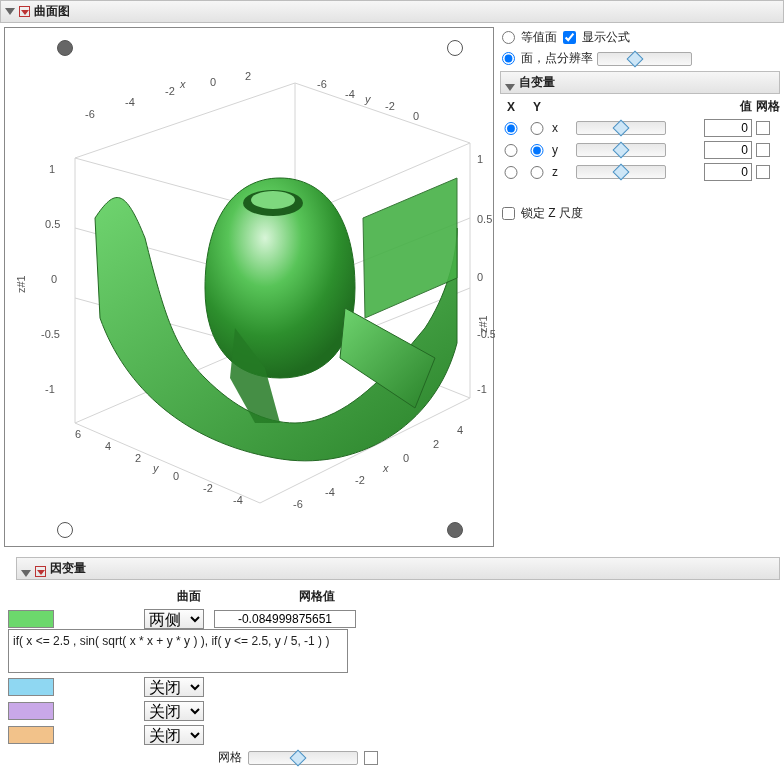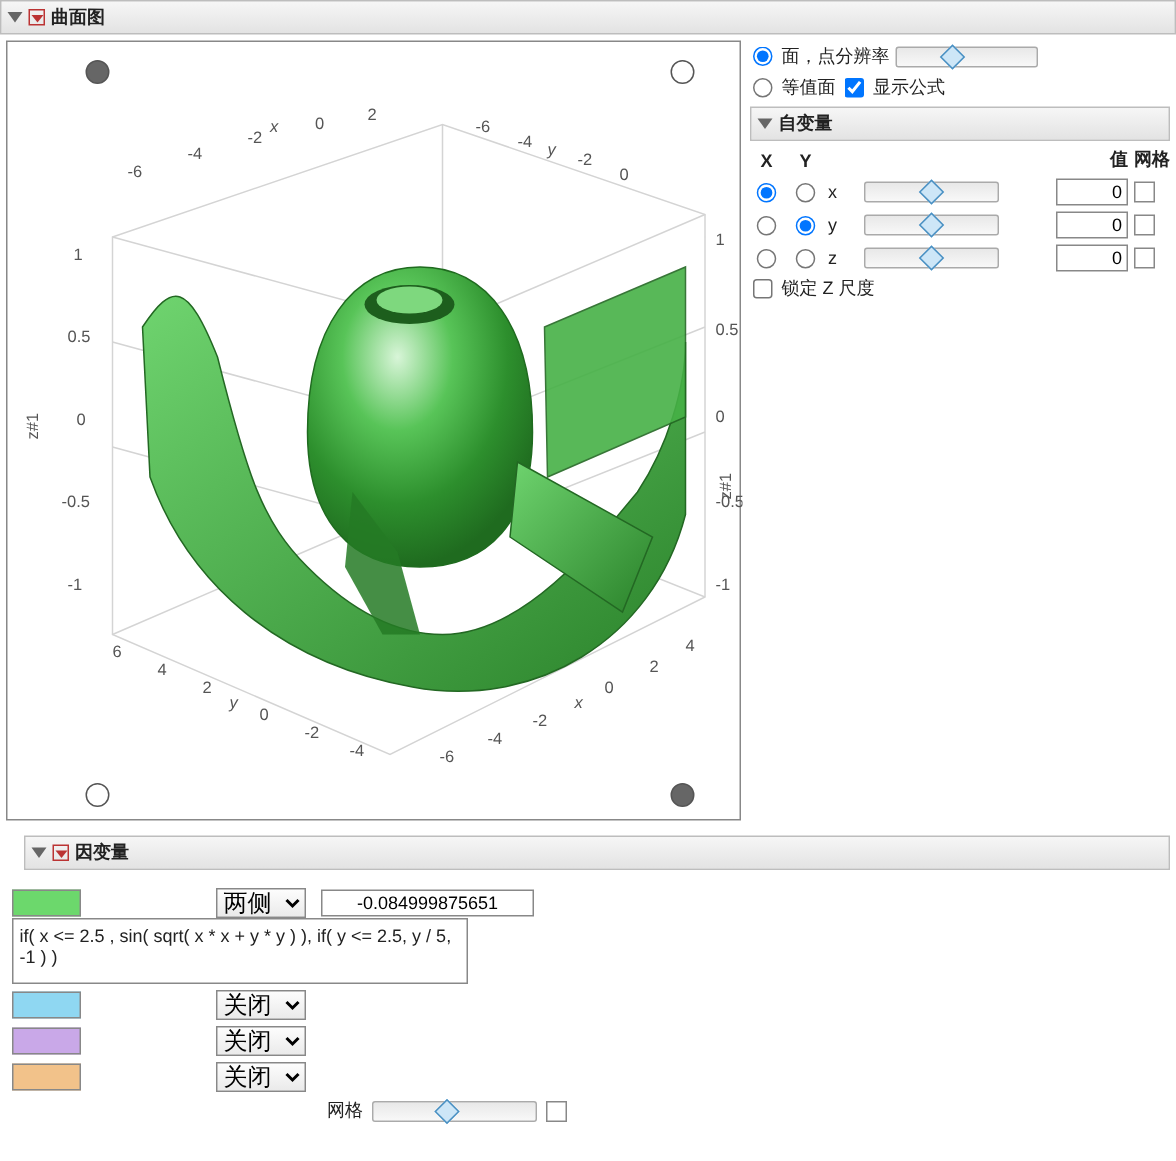--- a/index.html
+++ b/index.html
@@ -62,21 +62,21 @@
     background: #fff;
   }
   .handle.filled { background: #666; }
   svg { display: block; }
   .side { flex: 1; padding-top: 2px; }
   .side-row { display: flex; align-items: center; gap: 4px; margin-bottom: 4px; }
   .subheader {
     background: linear-gradient(#f6f6f6, #e3e3e3);
     border: 1px solid #bdbdbd;
     padding: 2px 4px;
-    display: flex; align-items: center; gap: 4px;
+    display: flex; align-items: flex-end; gap: 4px;
     font-weight: bold;
     margin: 4px 0;
   }
   .slider {
     position: relative;
     width: 90px; height: 14px;
     background: linear-gradient(#e8e8e8,#f8f8f8);
     border: 1px solid #aaa;
     border-radius: 2px;
   }
@@ -117,21 +117,21 @@
   select {
     border: 1px solid #888;
     background: linear-gradient(#fdfdfd,#eaeaea);
     font-size: 16px;
     height: 20px;
     width: 60px;
   }
   .formula-box {
     border: 1px solid #888;
     padding: 4px;
-    width: 304px; height: 44px;
+    width: 340px; height: 44px;
     background: #fff;
   }
   .bottom-row { display: flex; align-items: center; gap: 6px; margin-left: 210px; margin-top: 4px; }
 </style>
 </head>
 <body>
 
 <div class="section-header">
   <span class="tri open"></span>
   <span class="redbox"></span>
@@ -242,31 +242,31 @@
       <path d="M 340 280 L 430 330 L 410 380 L 335 330 Z" fill="url(#gflat)" stroke="#236823"></path>
 
       <path d="M 230 300 L 260 340 L 275 395 L 250 395 L 225 350 Z" fill="#257a25" opacity="0.85"></path>
 
       <path d="M 358 190 L 452 150 L 452 250 L 360 290 Z" fill="#46b146" opacity="0.9" stroke="#236823"></path>
     </svg>
   </div>
 
   <div class="side">
     <div class="side-row">
+      <input type="radio" name="mode" style="">
+      <span>等值面</span>
+      <input type="checkbox" checked="" style="">
+      <span>显示公式</span>
+    </div>
+    <div class="side-row">
       <input type="radio" name="mode" checked="" style="">
       <span>面，点分辨率</span>
       <div class="slider lg-slider">
           <div class="thumb" style="left:40%;"></div>
         </div>
-    </div>
-    <div class="side-row">
-      <input type="radio" name="mode" style="">
-      <span>等值面</span>
-      <input type="checkbox" checked="" style="">
-      <span>显示公式</span>
     </div>
 
     <div class="subheader">
       <span class="tri open"></span>
       <span>自变量</span>
     </div>
 
     <div class="var-grid">
       <div class="hdr">X</div>
       <div class="hdr">Y</div>
@@ -296,34 +296,38 @@
       <input type="radio" name="xv" style="">
       <input type="radio" name="yv2" style="">
       <span>z</span>
       <div class="slider">
           <div class="thumb" style="left:50%;"></div>
         </div>
       <input class="val-input" type="text" value="0" style="">
       <div class="grid-chk"></div>
     </div>
 
-    <div class="side-row" style="margin-top:3px;">
+    <div class="side-row" style="margin-top:24px;">
       <input type="checkbox" style="">
       <span>锁定 Z 尺度</span>
     </div>
   </div>
 </div>
 
 <div class="subheader" style="margin:6px 4px 0 16px;">
   <span class="tri open"></span>
   <span class="redbox"></span>
   <span>因变量</span>
 </div>
 
 <div class="dep-section">
+  <div class="dep-headers">
+    <div style="width:110px; text-align:center; margin-left:90px;">曲面</div>
+    <div style="width:130px; text-align:center;">网格值</div>
+  </div>
 
   <div class="dep-row">
     <div class="swatch" style="background:#6cd86c"></div>
     <div style="width:70px"></div>
     <select><option>两侧</option></select>
     <input type="text" style="width: 142px; text-align: center;" value="-0.084999875651">
   </div>
 
   <div class="formula-box">
     <span>if( x &lt;= 2.5 , sin( sqrt( x * x + y * y ) ), if( y &lt;= 2.5, y / 5, -1 ) )</span>

